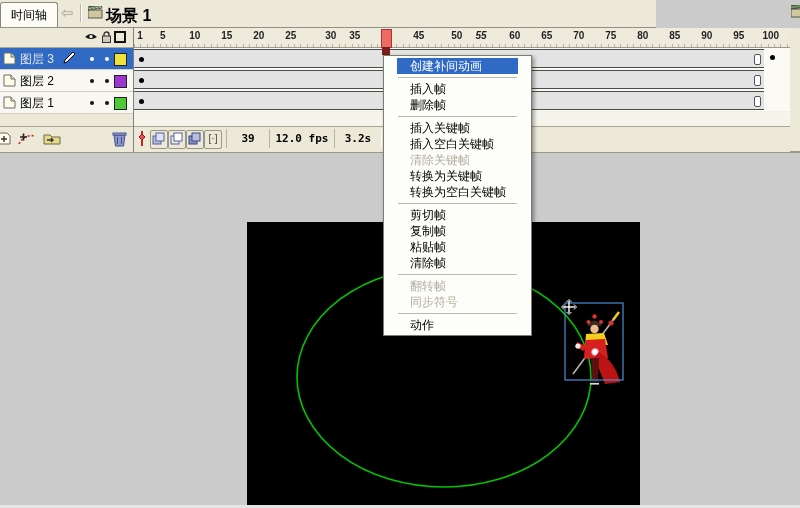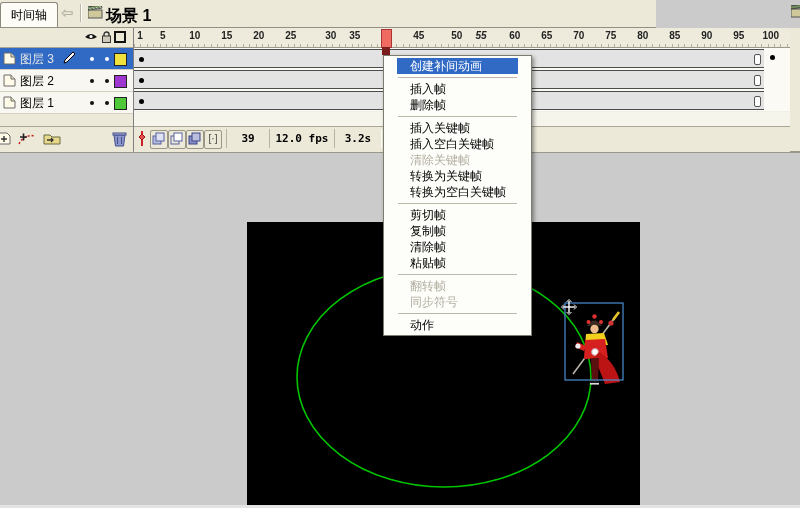--- a/index.html
+++ b/index.html
@@ -314,22 +314,22 @@
     <div class="mi">删除帧</div>
     <div class="msep"></div>
     <div class="mi">插入关键帧</div>
     <div class="mi">插入空白关键帧</div>
     <div class="mi disabled">清除关键帧</div>
     <div class="mi">转换为关键帧</div>
     <div class="mi">转换为空白关键帧</div>
     <div class="msep"></div>
     <div class="mi">剪切帧</div>
     <div class="mi">复制帧</div>
+    <div class="mi">粘贴帧</div>
     <div class="mi">清除帧</div>
-    <div class="mi">粘贴帧</div>
     <div class="msep"></div>
     <div class="mi disabled">翻转帧</div>
     <div class="mi disabled">同步符号</div>
     <div class="msep"></div>
     <div class="mi">动作</div>
   </div>
 
 </div>
 
 </body></html>

